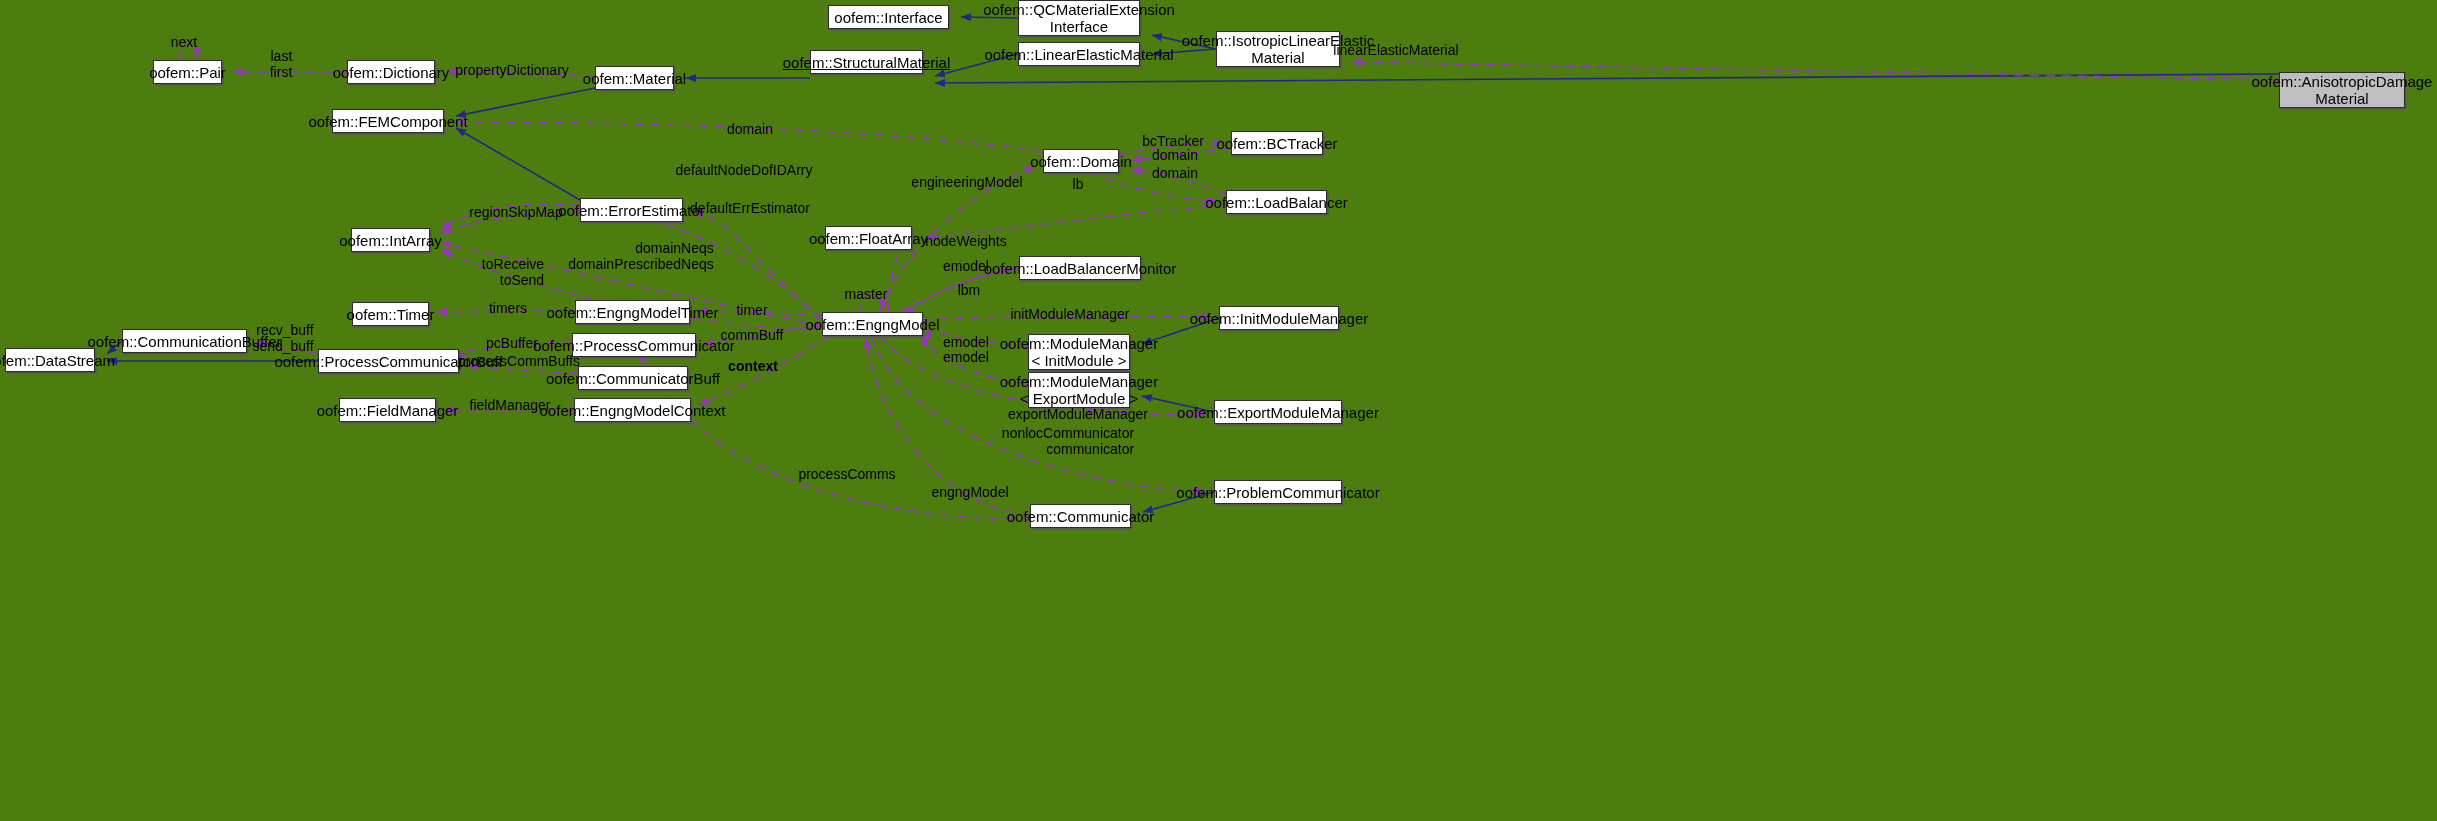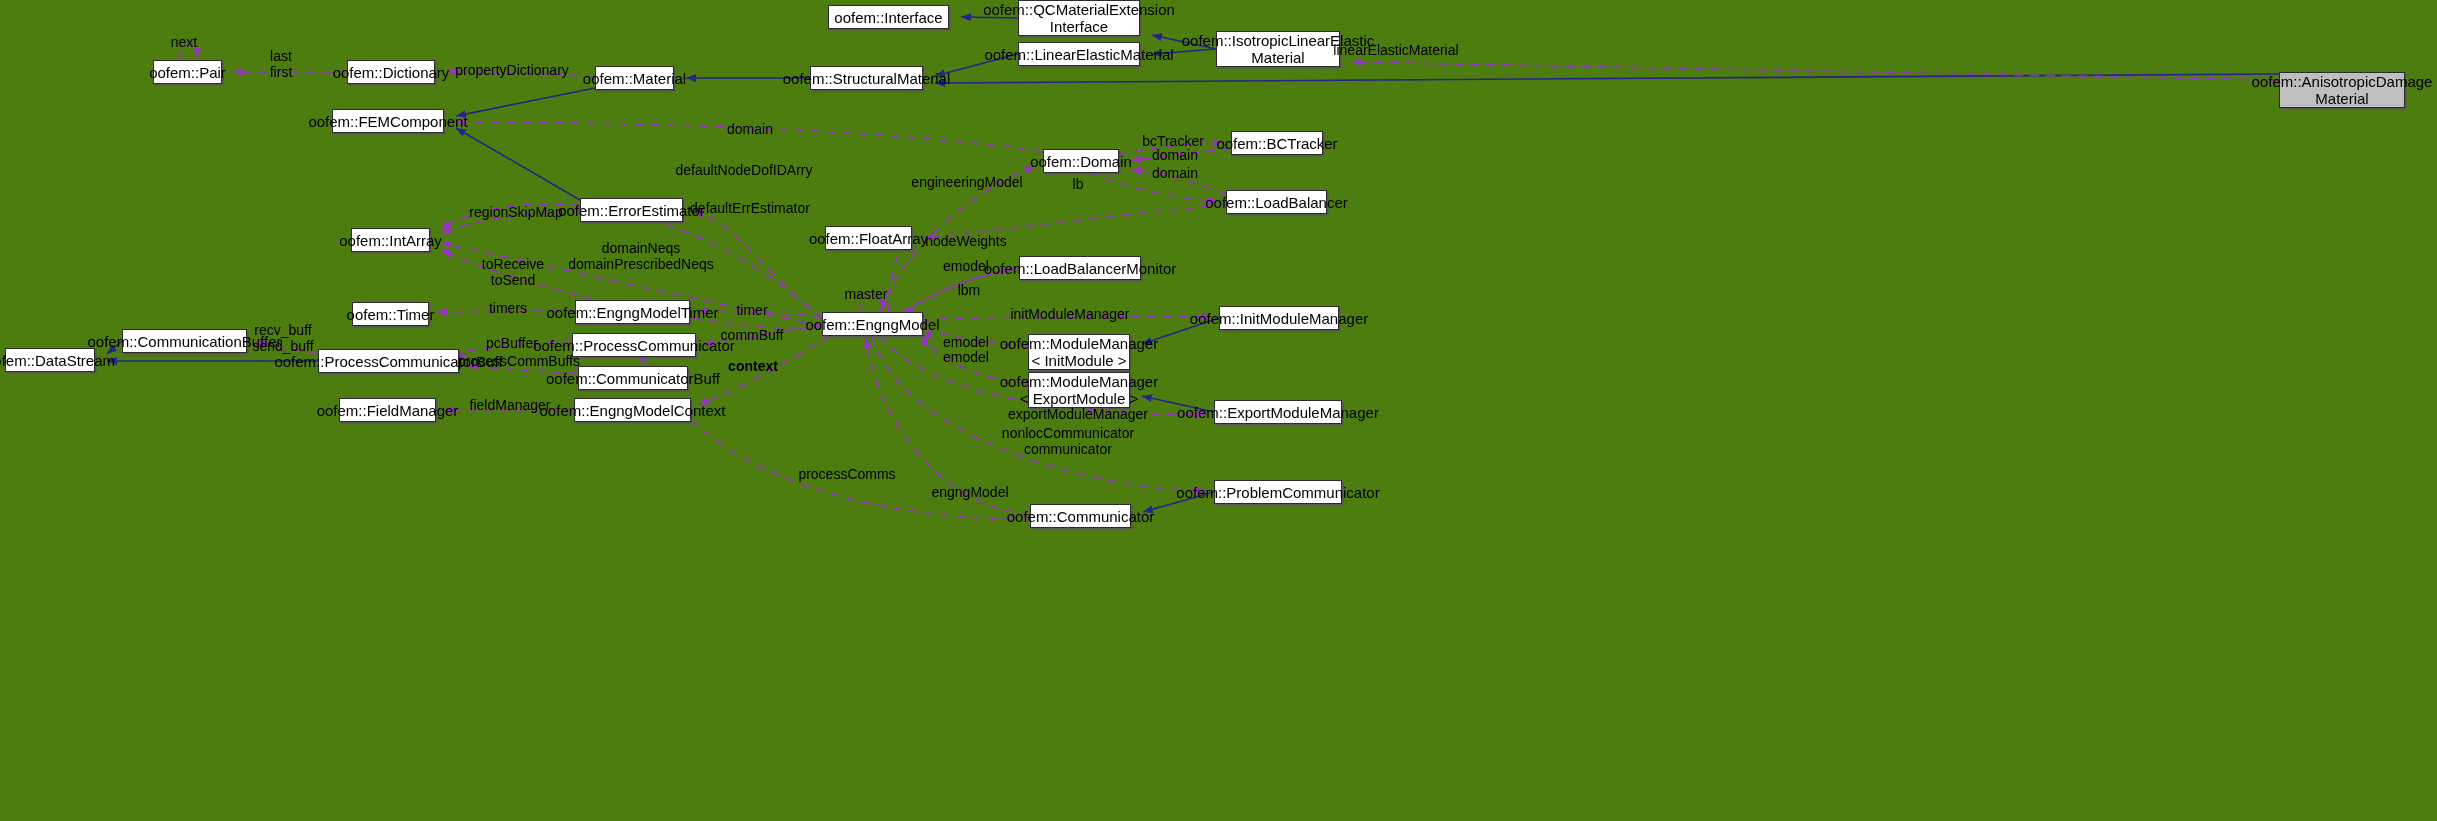--- a/index.html
+++ b/index.html
@@ -42,21 +42,21 @@
   .node.highlight {
     background: #bfbfbf;
     margin-top: 16px;
   }
   .edge-label {
     position: absolute;
     font-size: 14px;
     line-height: 16px;
     color: #000000;
     white-space: pre-line;
-    text-align: center;
+    text-align: right;
     z-index: 6;
     transform: translate(-50%, -50%);
   }
 </style>
 </head>
 <body>
 
 <div id="diagram">
   <svg id="edges" viewBox="0 0 2437 821" xmlns="http://www.w3.org/2000/svg">
     <defs>
@@ -176,21 +176,21 @@
       <div class="node" style="left: 1018px; top: 0px; width: 122px; height: 36px;">oofem::QCMaterialExtension
 Interface</div>
       <div class="node" style="left: 1216px; top: 31px; width: 124px; height: 36px;">oofem::IsotropicLinearElastic
 Material</div>
       <div class="node highlight" style="left: 2279px; top: 56px; width: 126px; height: 36px;">oofem::AnisotropicDamage
 Material</div>
       <div class="node" style="left: 1018px; top: 42px; width: 122px; height: 24px;">oofem::LinearElasticMaterial</div>
       <div class="node" style="left: 153px; top: 60px; width: 69px; height: 24px;">oofem::Pair</div>
       <div class="node" style="left: 347px; top: 60px; width: 88px; height: 24px;">oofem::Dictionary</div>
       <div class="node" style="left: 595px; top: 66px; width: 79px; height: 24px;">oofem::Material</div>
-      <div class="node" style="left: 810px; top: 66px; width: 113px; height: 24px;">oofem::StructuralMaterial</div>
+      <div class="node" style="left: 810px; top: 50px; width: 113px; height: 24px; text-decoration: underline;">oofem::StructuralMaterial</div>
       <div class="node" style="left: 332px; top: 109px; width: 112px; height: 24px;">oofem::FEMComponent</div>
       <div class="node" style="left: 1043px; top: 149px; width: 76px; height: 24px;">oofem::Domain</div>
       <div class="node" style="left: 1231px; top: 131px; width: 92px; height: 24px;">oofem::BCTracker</div>
       <div class="node" style="left: 1226px; top: 190px; width: 101px; height: 24px;">oofem::LoadBalancer</div>
       <div class="node" style="left: 580px; top: 198px; width: 103px; height: 24px;">oofem::ErrorEstimator</div>
       <div class="node" style="left: 825px; top: 226px; width: 87px; height: 24px;">oofem::FloatArray</div>
       <div class="node" style="left: 351px; top: 228px; width: 79px; height: 24px;">oofem::IntArray</div>
       <div class="node" style="left: 1019px; top: 256px; width: 122px; height: 24px;">oofem::LoadBalancerMonitor</div>
       <div class="node" style="left: 575px; top: 300px; width: 115px; height: 24px;">oofem::EngngModelTimer</div>
       <div class="node" style="left: 352px; top: 302px; width: 77px; height: 24px;">oofem::Timer</div>

